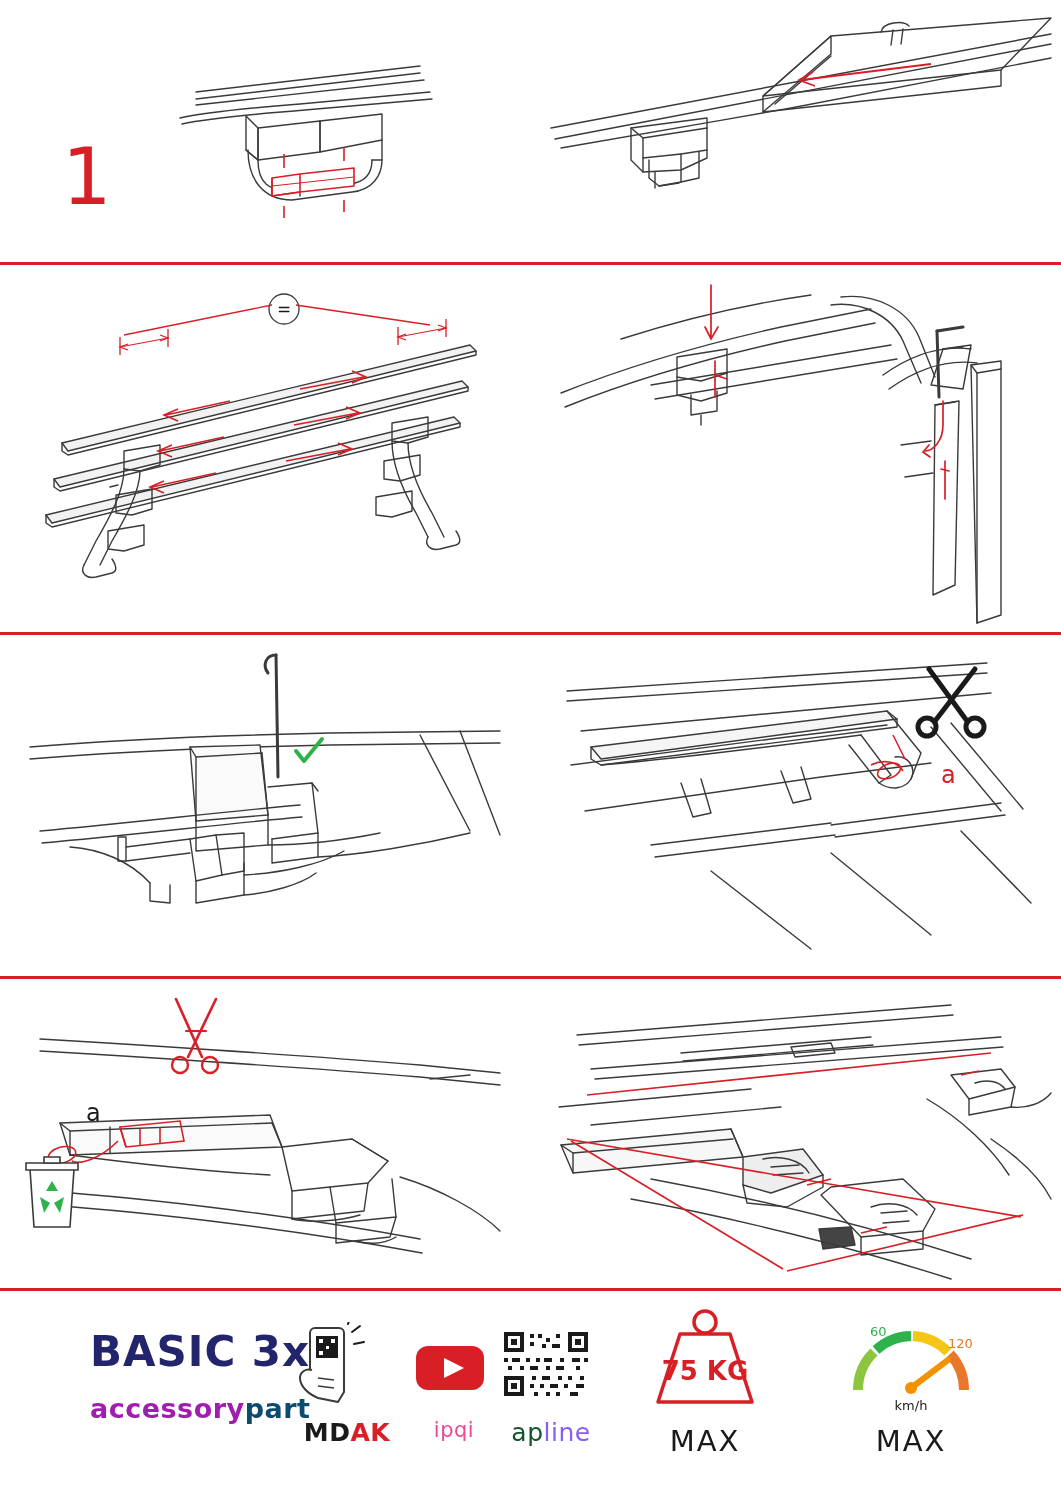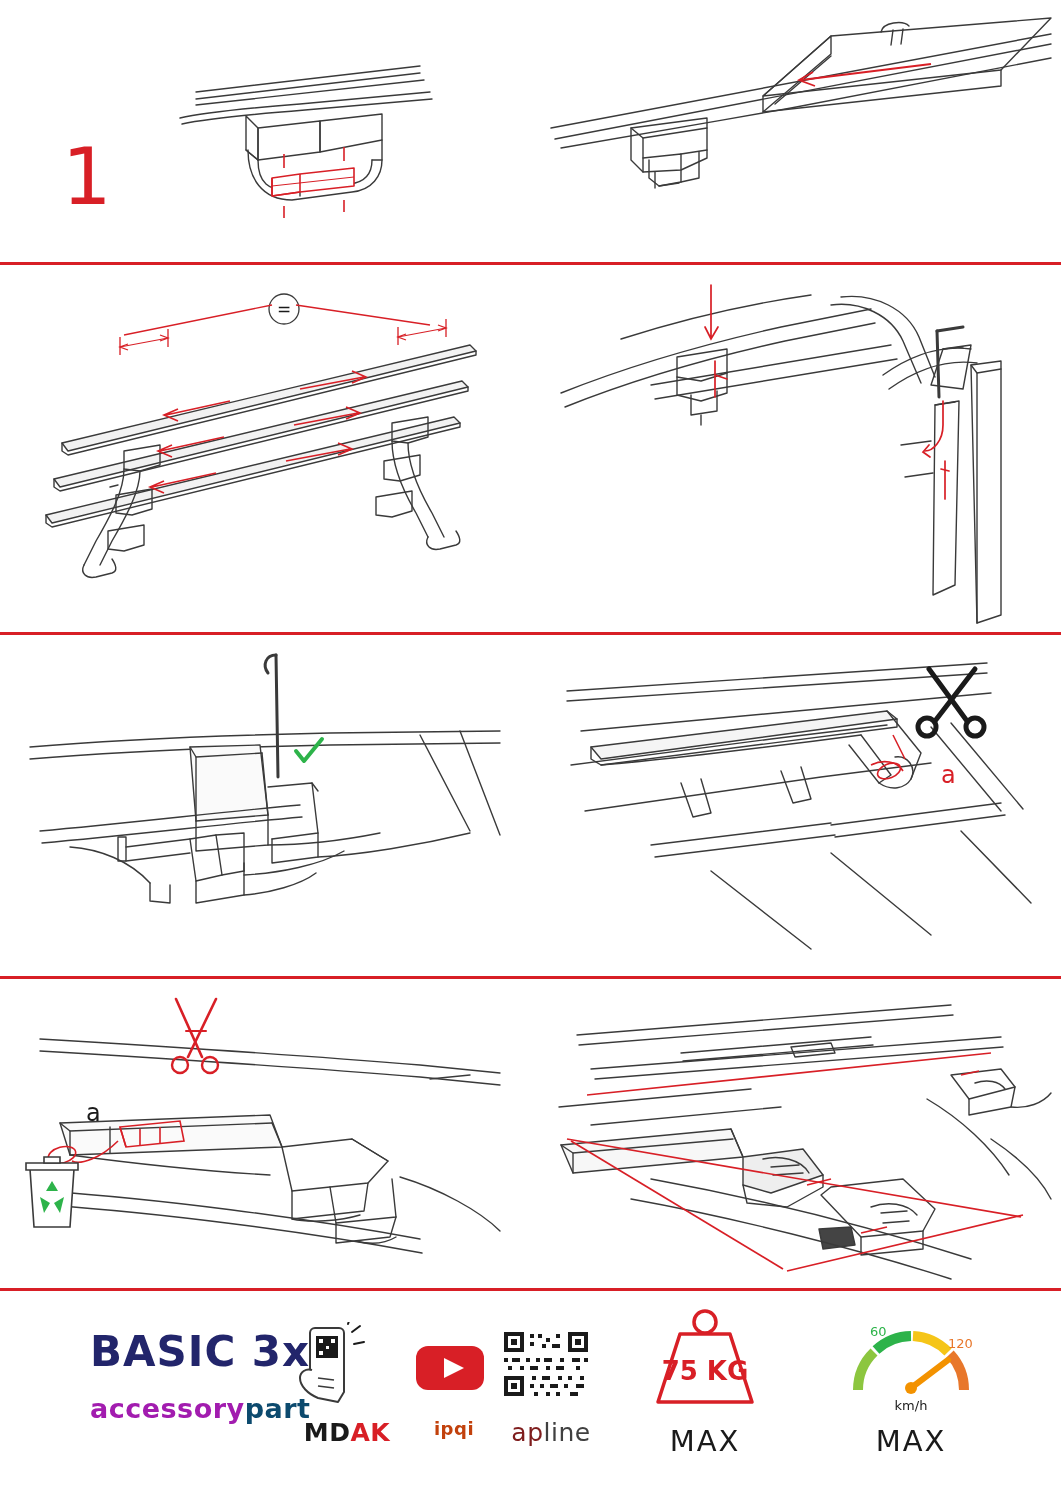--- a/index.html
+++ b/index.html
@@ -30,24 +30,24 @@
   .brand-accessory .a2{color:#0c4a6e;}
 
   .logo-col{position:absolute;text-align:center;}
   .logo-col .lbl{font-size:22px;margin-top:10px;letter-spacing:0.5px;}
 
   .mdak{left:288px;top:30px;width:118px;}
   .ipqi{left:400px;top:30px;width:108px;}
   .apline{left:486px;top:30px;width:130px;}
 
   .mdak .lbl{font-family:"DejaVu Sans",sans-serif;font-weight:bold;color:#1a1a1a;font-size:25px;}
-  .ipqi .lbl{color:#c2410c;font-size:18px;font-family:"DejaVu Sans",sans-serif;font-weight:bold;}
+  .ipqi .lbl{color:#ec4899;font-size:21px;font-family:"DejaVu Sans",sans-serif;}
   .apline .lbl{font-size:25px;font-family:"DejaVu Sans",sans-serif;}
-  .apline .lbl .ap{color:#7f1d1d;}
-  .apline .lbl .line{color:#404040;}
+  .apline .lbl .ap{color:#14532d;}
+  .apline .lbl .line{color:#8b5cf6;}
 
   .weight{position:absolute;left:640px;top:14px;width:130px;text-align:center;}
   .weight .cap{font-family:"DejaVu Sans",sans-serif;font-size:29px;letter-spacing:2px;margin-top:6px;color:#1a1a1a;}
   .speed{position:absolute;left:836px;top:14px;width:150px;text-align:center;}
   .speed .cap{font-family:"DejaVu Sans",sans-serif;font-size:29px;letter-spacing:2px;margin-top:6px;color:#1a1a1a;}
 
   .kgtext{font-family:"DejaVu Sans",sans-serif;font-weight:bold;fill:#d81f26;}
 </style>
 </head>
 <body>

